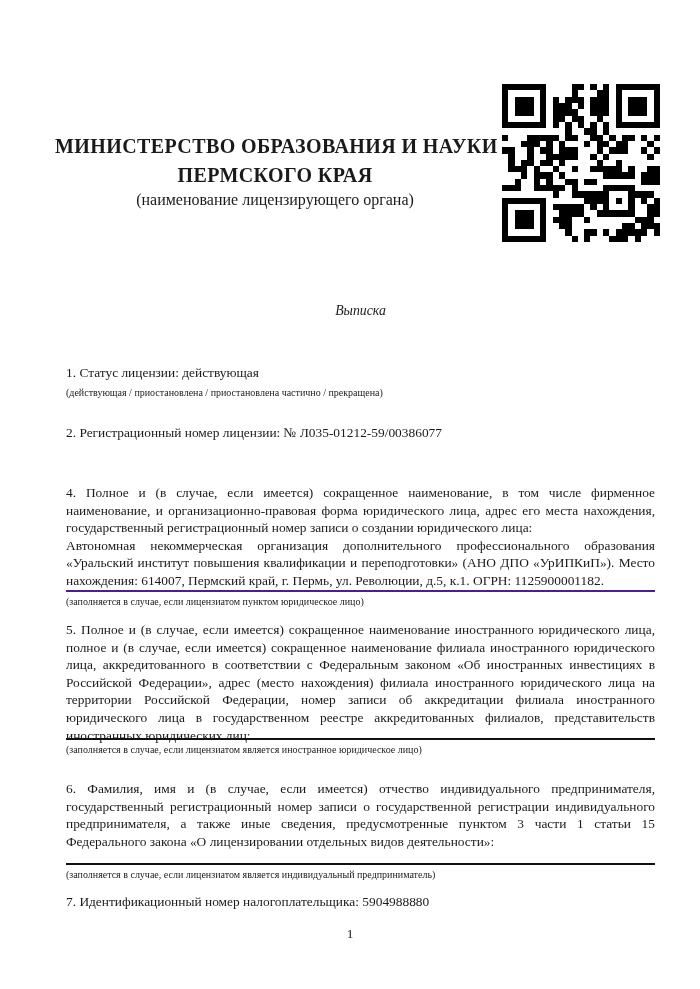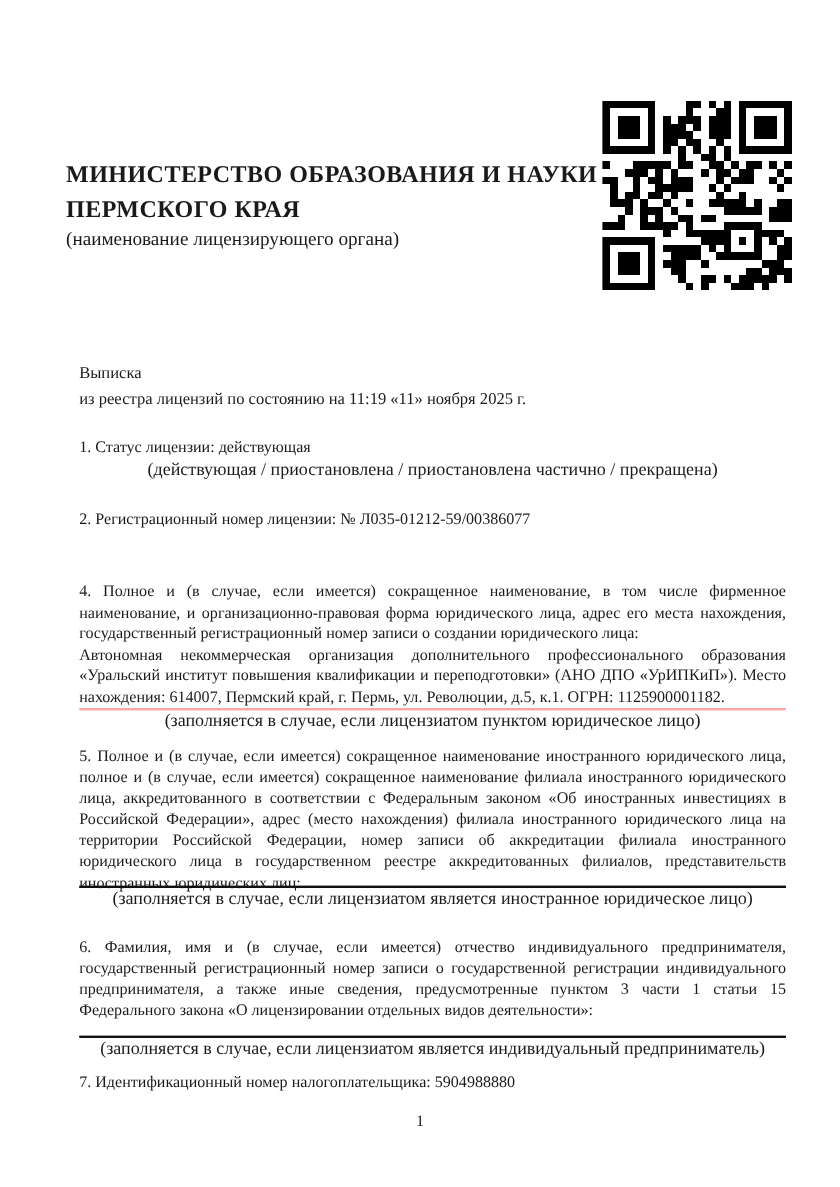--- a/index.html
+++ b/index.html
@@ -10,54 +10,55 @@
     background: #ffffff;
     color: #1a1a1a;
     font-family: "Liberation Serif", "DejaVu Serif", serif;
     overflow: hidden;
   }
   .abs { position: absolute; }
 
   
   .ministry {
     top: 132px; left: 55px; width: 440px;
+    text-align: center;
   }
   .ministry-line {
     font-size: 20px; font-weight: bold; line-height: 29px;
     letter-spacing: 0.4px; white-space: nowrap;
   }
   .ministry-caption {
     font-size: 16px; line-height: 13px; margin-top: 3px;
   }
 
   
   .qr { top: 84px; left: 502px; width: 158px; height: 158px; }
   .qr svg { display: block; }
 
   
   .doc-title {
     top: 300px; left: 66px; width: 589px;
-    font-size: 13.8px; line-height: 21.5px;
+    text-align: center; font-size: 13.8px; line-height: 21.5px; font-style: italic;
   }
 
   
   .block {
     left: 66px; width: 589px;
     font-size: 13.4px; line-height: 17.6px; font-family: Liberation Serif, serif;
   }
   .para { text-align: justify; }
   .caption-center {
-    text-align: center; font-size: 15px; line-height: 13px;
+    font-size: 10px; line-height: 13px;
   }
   .hrule {
     left: 66px; width: 589px; height: 0;
     border-top: 2px solid #111111;
   }
   .field-rule {
-    border-bottom: 2px solid #fca5a5;
+    border-bottom: 2px solid #4c1d95;
   }
   .page-number {
     top: 926px; left: 0; width: 700px;
     text-align: center; font-size: 13.4px;
   }
 </style>
 </head>
 <body>
 
 <div class="page">
@@ -390,21 +391,20 @@
     </div>
 
   <div class="abs ministry">
     <div class="ministry-line">МИНИСТЕРСТВО ОБРАЗОВАНИЯ И НАУКИ</div>
     <div class="ministry-line">ПЕРМСКОГО КРАЯ</div>
     <div class="ministry-caption">(наименование лицензирующего органа)</div>
   </div>
 
   <div class="abs doc-title">
     <div>Выписка</div>
-    <div>из реестра лицензий по состоянию на 11:19 «11» ноября 2025 г.</div>
   </div>
 
   <div class="abs block" style="top:364px">
     <div>1. Статус лицензии: действующая</div>
   </div>
   <div class="abs block caption-center" style="top:386px">(действующая / приостановлена / приостановлена частично / прекращена)</div>
 
   <div class="abs block" style="top:424px">2. Регистрационный номер лицензии: № Л035-01212-59/00386077</div>
 
 

